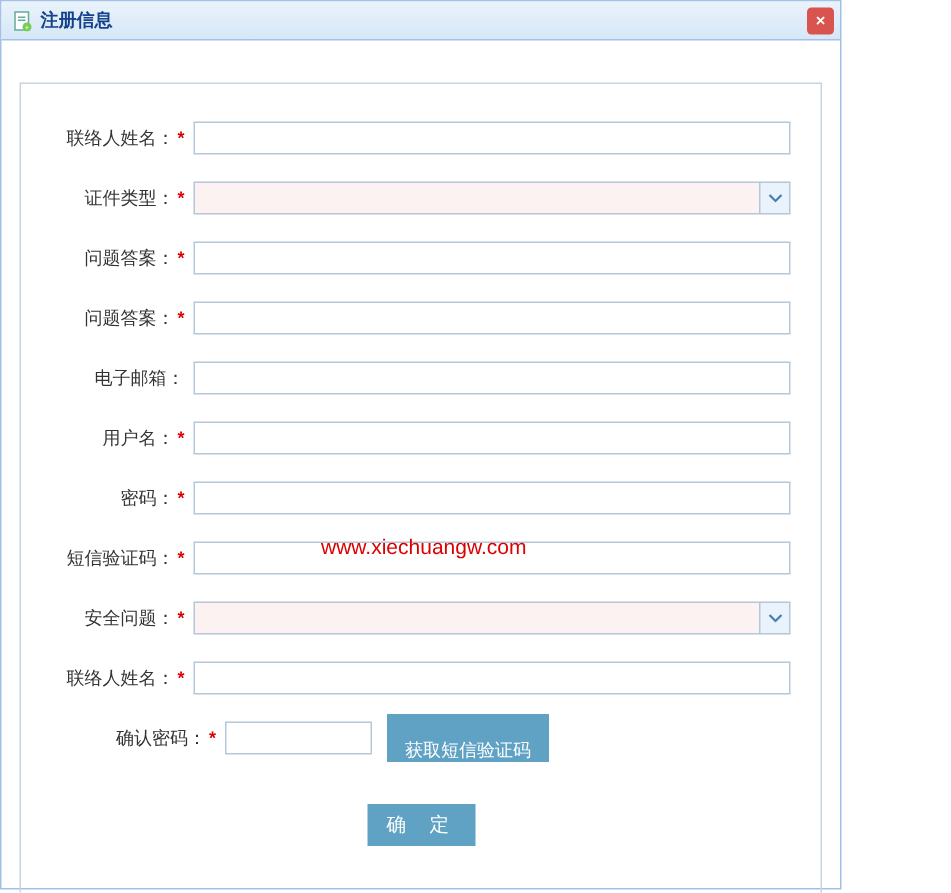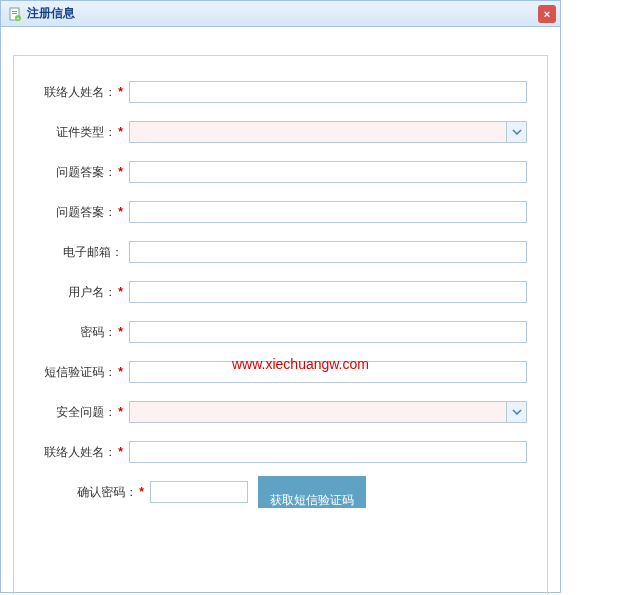--- a/index.html
+++ b/index.html
@@ -128,21 +128,21 @@
     background: #5fa2c4;
     color: #fff;
     border: none;
     padding: 16px 12px;
     margin-left: 10px;
     font-size: 12px;
     cursor: pointer;
   }
   .watermark {
     position: absolute;
-    left: 218px;
+    left: 200px;
     top: 298px;
     color: #d00;
     font-size: 14px;
     pointer-events: none;
     line-height: 20px;
   }
   .action-row {
     display: flex;
     justify-content: center;
     gap: 18px;
@@ -305,17 +305,18 @@
           <input type="text" class="text-input narrow" value="" style="">
           <button class="sms-btn">获取短信验证码</button>
         </div>
       </div>
 
       <div class="watermark">
         <div>www.xiechuangw.com</div>
       </div>
 
       <div class="action-row">
+        <button class="action-btn">确 定</button>
       </div>
 
     </div>
   </div>
 </div>
 
 </body></html>

